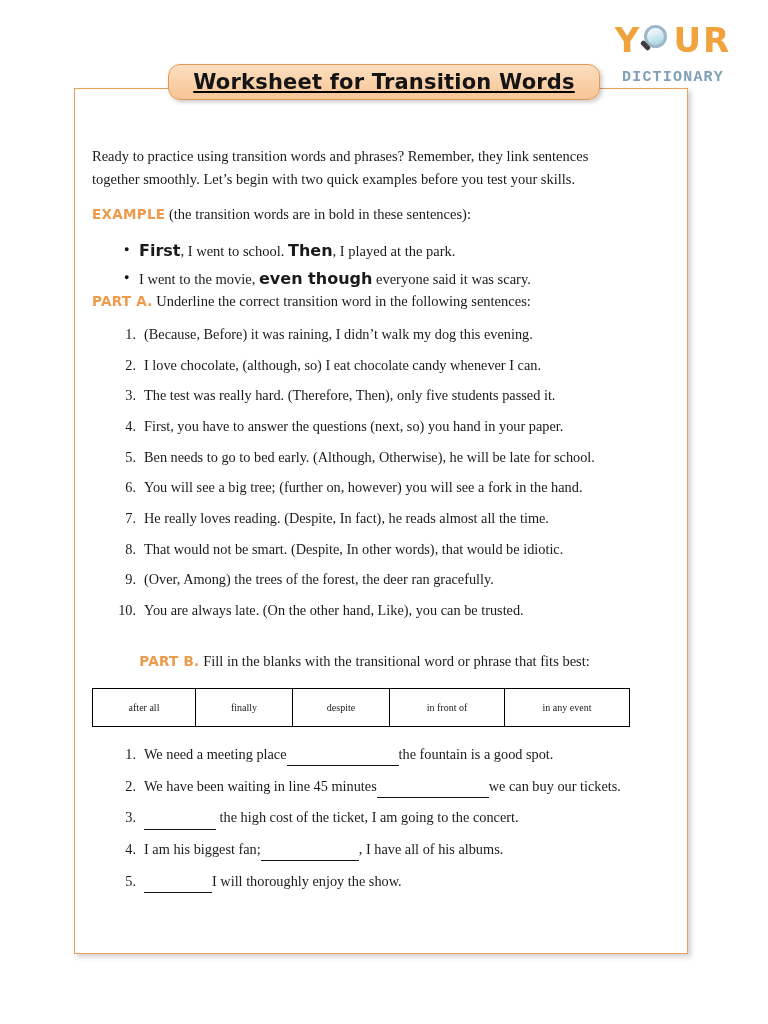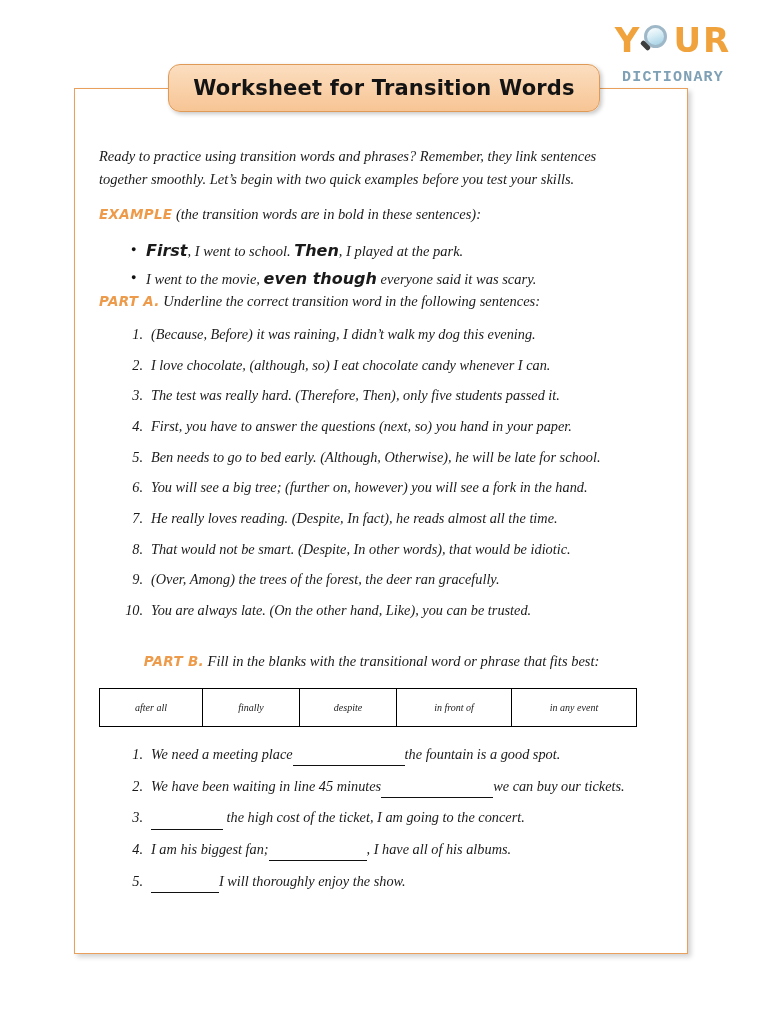--- a/index.html
+++ b/index.html
@@ -83,46 +83,46 @@
     box-sizing: border-box;
     box-shadow: 3px 3px 5px rgba(0,0,0,0.18);
   }
 
   
   #title-banner {
     position: absolute;
     left: 168px;
     top: 64px;
     width: 432px;
-    height: 48px;
+    height: 36px;
     border: 1.5px solid #E09A58;
     border-radius: 12px;
     background: linear-gradient(180deg, #FBDCBB 0%, #F9CEA4 55%, #F6C characteristics 100%);
     background: linear-gradient(180deg, #FBDEC0 0%, #F9CFA6 60%, #F7C595 100%);
     box-shadow: 2px 2px 4px rgba(0,0,0,0.22);
     display: flex;
     align-items: center;
     justify-content: center;
     box-sizing: border-box;
+    text-decoration: underline;
   }
   #title-banner .title-text {
     font-family: "DejaVu Sans", sans-serif;
     font-weight: bold;
     font-size: 21px;
     color: #141414;
     letter-spacing: 0.2px;
   }
 
   
   #content {
     position: absolute;
-    left: 99px;
+    left: 92px;
     top: 130px;
     width: 545px;
-    font-style: italic;
   }
   .intro {
     font-size: 14.5px;
     line-height: 1.62;
     color: #1a1a1a;
     width: 532px;
   }
 
   .section-head {
     font-size: 14.5px;

